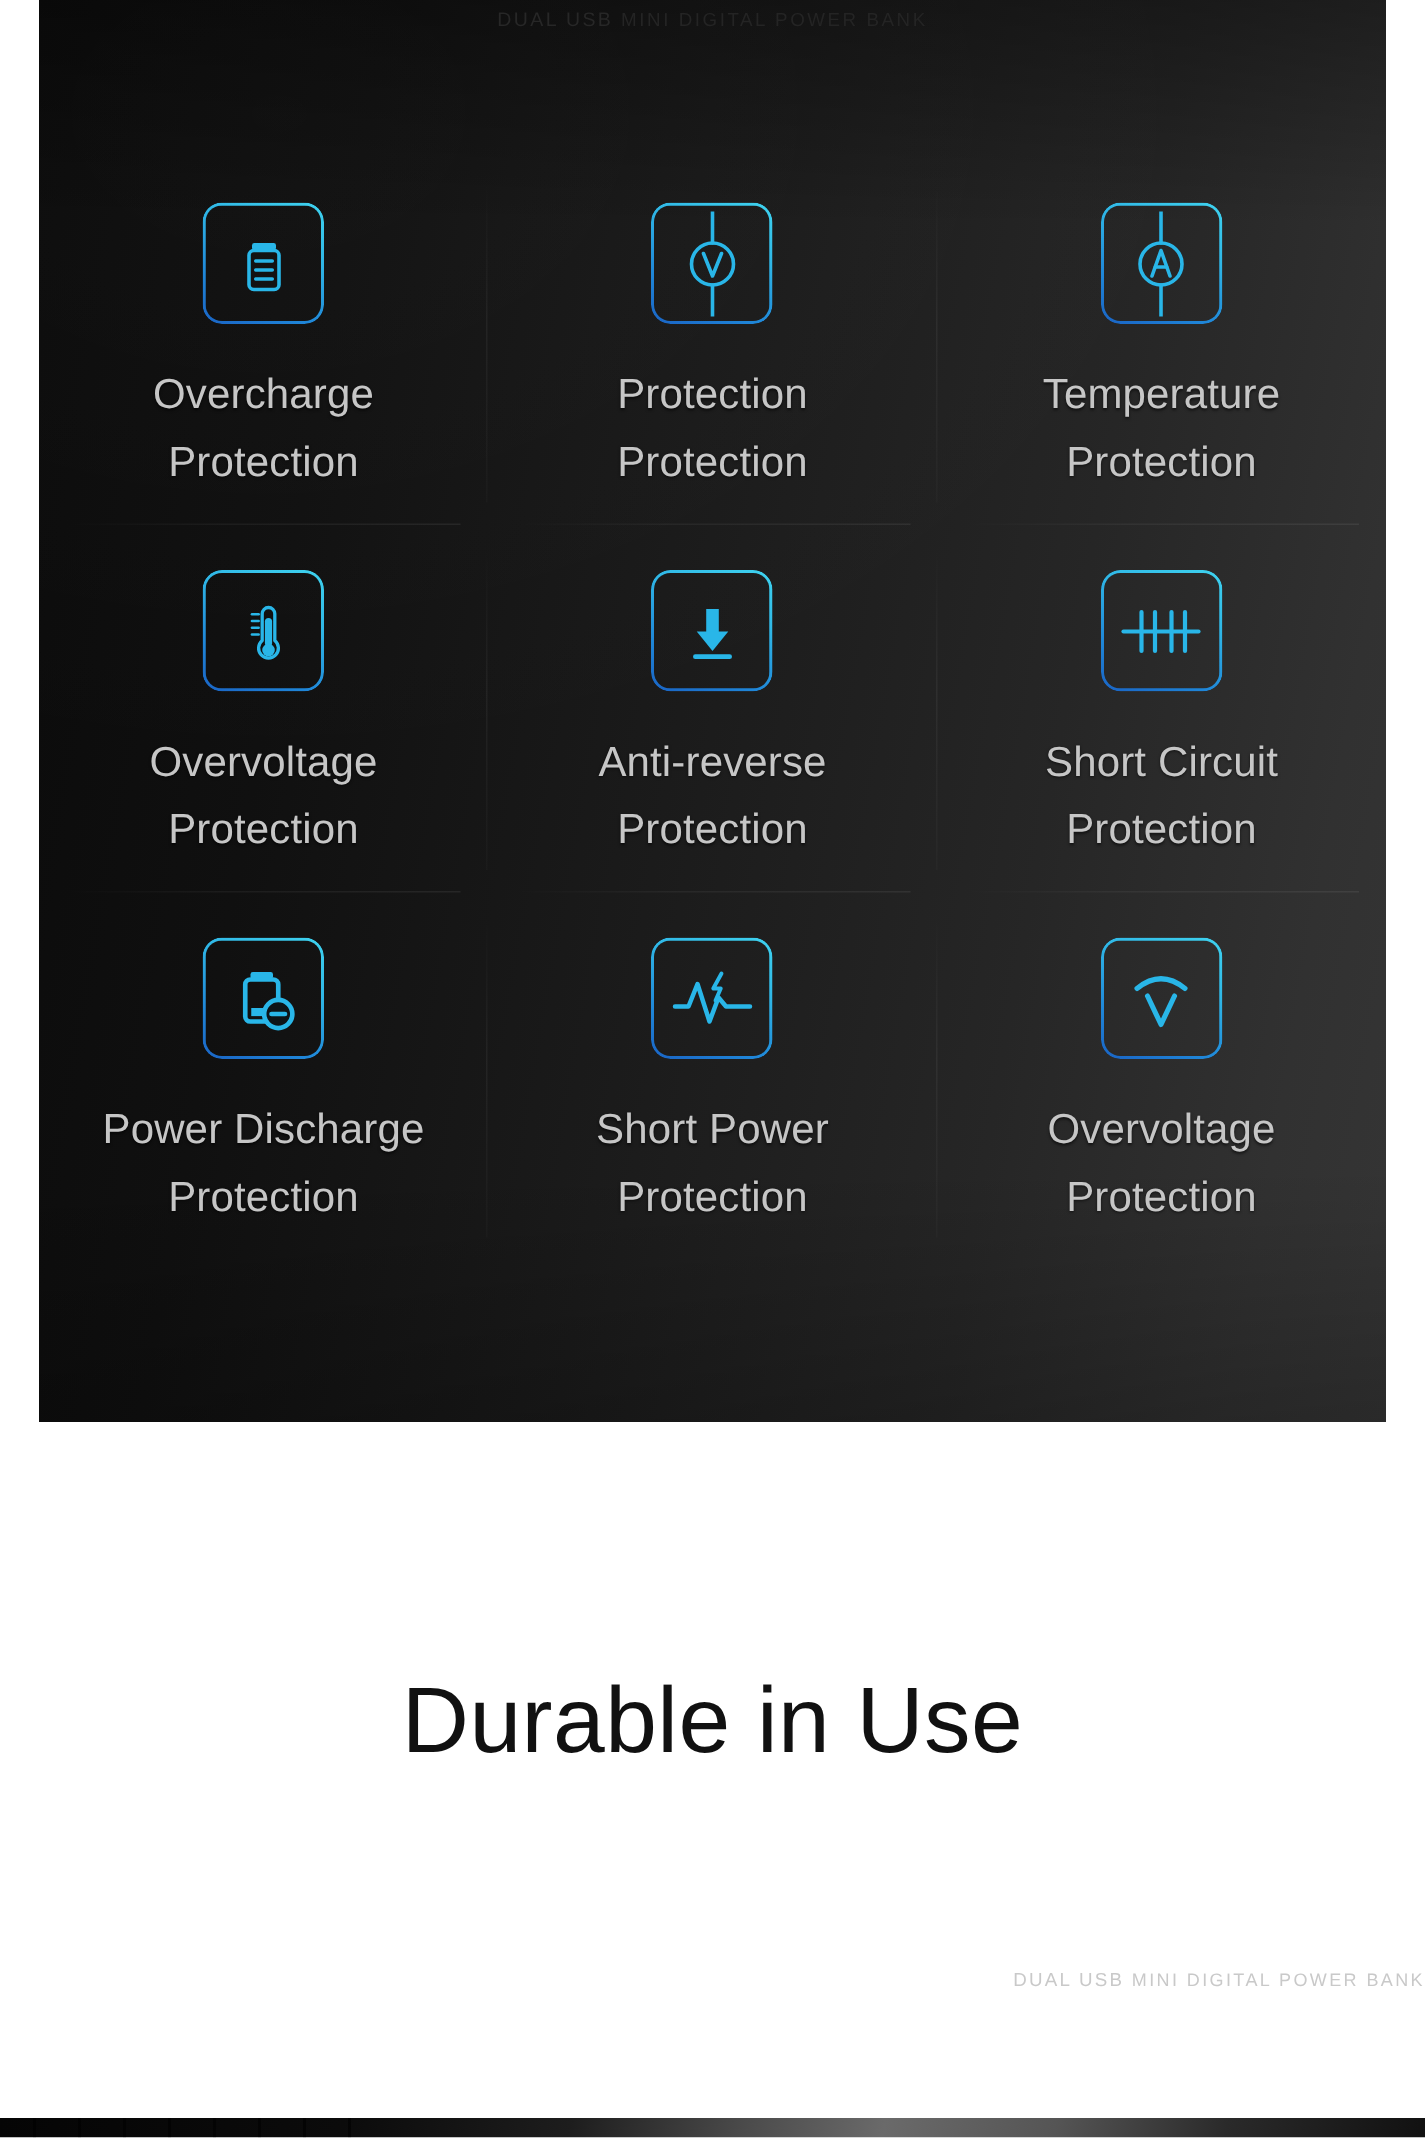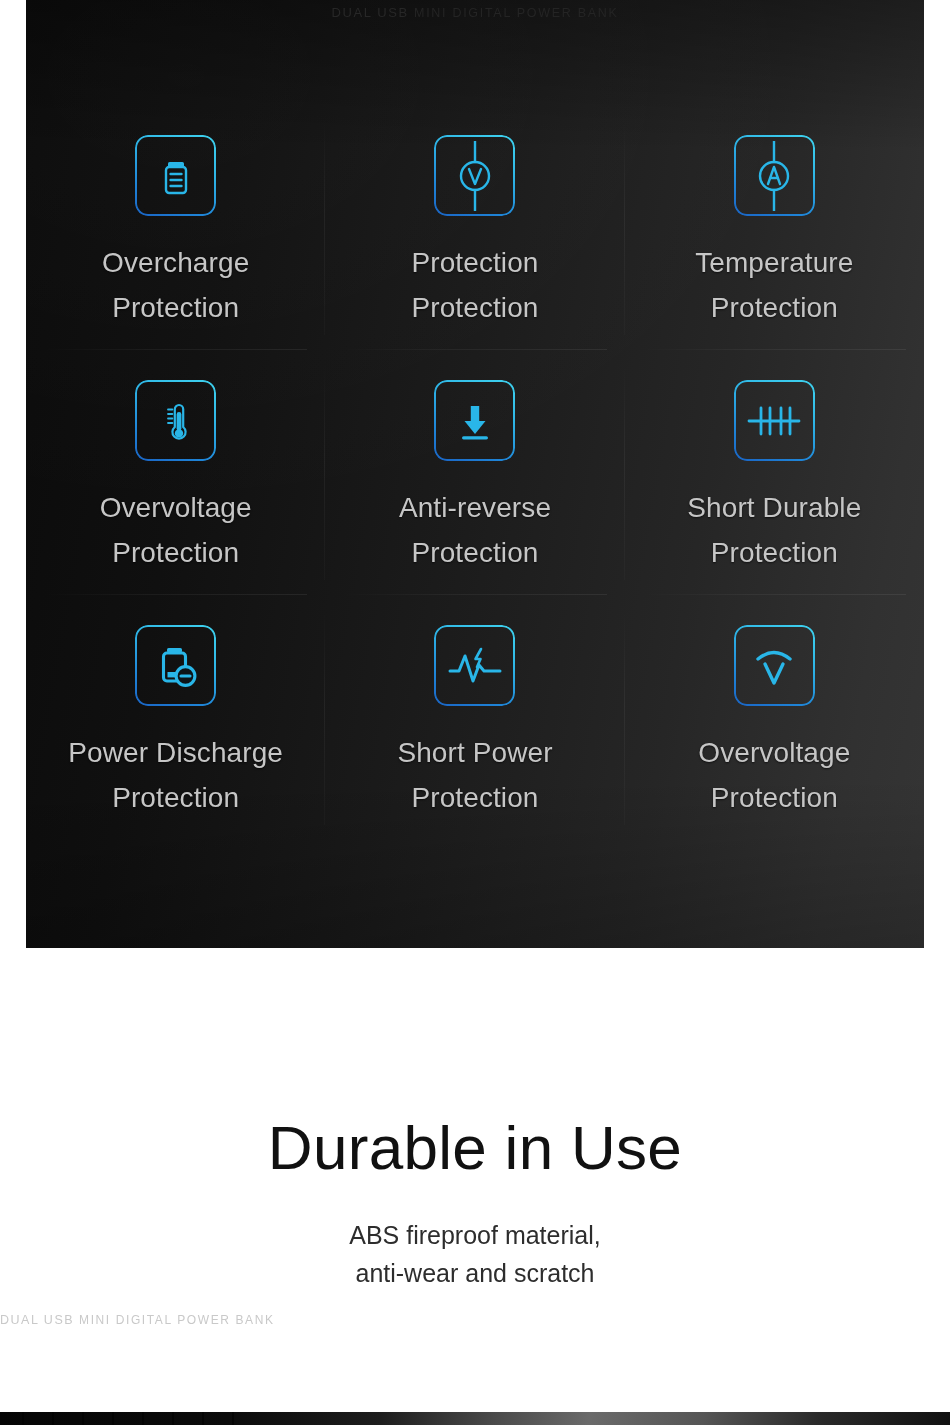--- a/index.html
+++ b/index.html
@@ -79,21 +79,21 @@
   .durable-title {
     position:absolute; top:164px; left:0; width:100%; text-align:center;
     font-size:62px; font-weight:400; color:#111; letter-spacing:0.3px;
   }
   .durable-sub {
     position:absolute; top:268px; left:0; width:100%; text-align:center;
     font-size:25px; color:#2d2d2d; line-height:1.52; font-weight:400;
   }
   .durable-sub .l2 { display:block; }
   .brand-bottom {
-    position:absolute; top:364px; left:0; width:100%; text-align:left;
+    position:absolute; top:364px; left:0; width:100%; text-align:right;
     color:#c9c9c9; line-height:1.35; font-size:12.5px; letter-spacing:1.5px;
   }
   .brand-bottom .l2 { font-size:12px; letter-spacing:1.6px; }
 
   
   .photo-strip {
     position:absolute; left:0; top:1412px; width:950px; height:13px;
     background:
       linear-gradient(100deg, #050505 0%, #0b0b0b 24%, #1d1d1d 40%, #4a4a4a 52%, #6a6a6a 62%, #555 74%, #2a2a2a 86%, #111 100%);
     overflow:hidden;
@@ -205,21 +205,21 @@
           <div class="frame"></div>
           <svg width="58" height="46" viewBox="0 0 58 46" fill="none" stroke="#29b6e8" stroke-width="2.8" stroke-linecap="round">
             <line x1="4" y1="23" x2="54" y2="23"></line>
             <line x1="16" y1="10" x2="16" y2="36"></line>
             <line x1="25" y1="10" x2="25" y2="36"></line>
             <line x1="36" y1="10" x2="36" y2="36"></line>
             <line x1="45" y1="10" x2="45" y2="36"></line>
           </svg>
         </div>
         <div class="cap">
-          <span>Short Durable</span>
+          <span>Short Circuit</span>
           <span class="l2">Protection</span>
         </div>
       </div>
 
       <div class="cell">
         <div class="icon-box">
           <div class="frame"></div>
           <svg width="50" height="50" viewBox="0 0 50 50" fill="none">
             <rect x="16" y="7" width="15" height="4.6" rx="1.6" fill="#29b6e8"></rect>
             <rect x="12.5" y="12" width="22" height="28" rx="3.4" fill="none" stroke="#29b6e8" stroke-width="3.1"></rect>
@@ -260,24 +260,20 @@
           <span>Overvoltage</span>
           <span class="l2">Protection</span>
         </div>
       </div>
 
     </div>
   </section>
 
   <section class="durable">
     <h1 class="durable-title">Durable in Use</h1>
-    <div class="durable-sub">
-      <span>ABS fireproof material,</span>
-      <span class="l2">anti-wear and scratch</span>
-    </div>
     <div class="brand-bottom">
       <span>DUAL USB</span>
       <span class="l2">MINI DIGITAL POWER BANK</span>
     </div>
   </section>
 
   <div class="photo-strip">
     <div class="rib" style="left:22px"></div>
       <div class="rib" style="left:52px"></div>
     <div class="rib" style="left:82px"></div>

